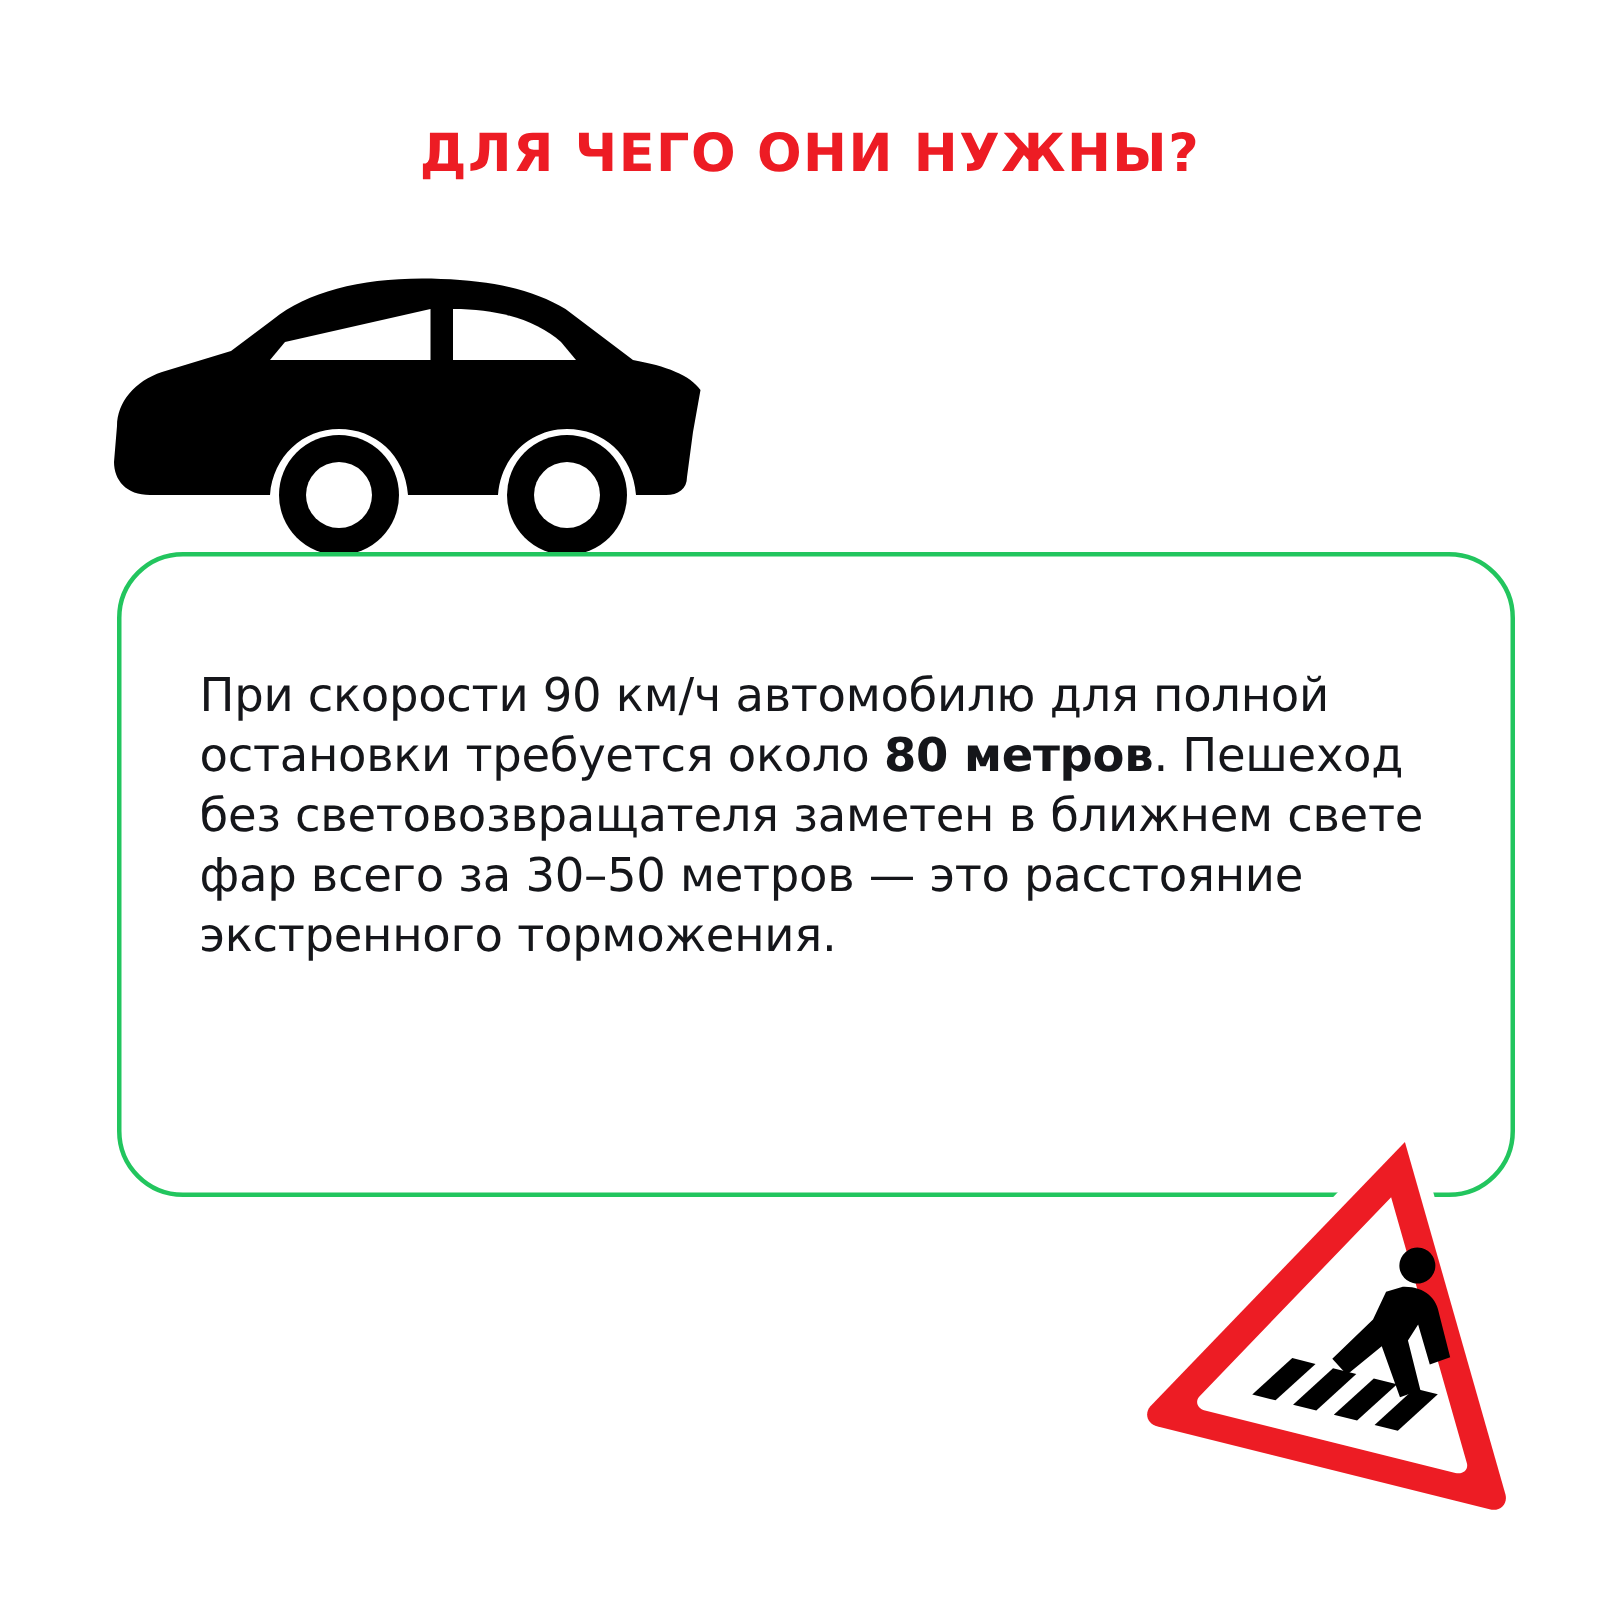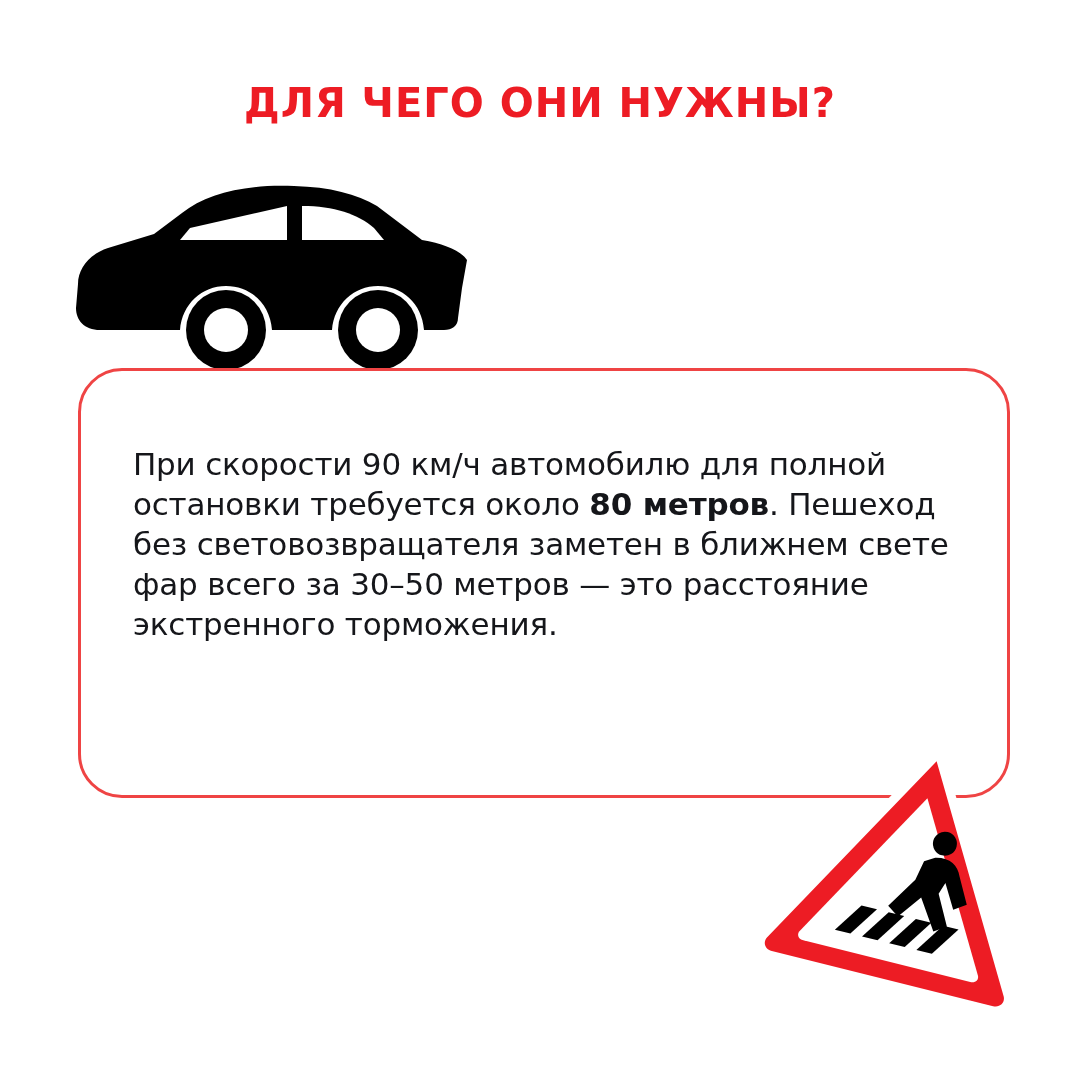--- a/index.html
+++ b/index.html
@@ -22,21 +22,21 @@
     height: 1080px;
   }
 
   
   .title {
     position: absolute;
     top: 74px;
     left: 0;
     width: 1080px;
     text-align: center;
-    font-size: 40px;
+    font-size: 35px;
     line-height: 58px;
     font-weight: 900;
     letter-spacing: 1px;
     color: #ED1C24;
     font-family: "DejaVu Sans", sans-serif;
     text-transform: uppercase;
   }
 
   
   .car-wrap {
@@ -48,21 +48,21 @@
   }
   .car-wrap svg { display: block; }
 
   
   .card {
     position: absolute;
     left: 78px;
     top: 368px;
     width: 932px;
     height: 430px;
-    border: 3px solid #ef4444;
+    border: 3px solid #22c55e;
     border-radius: 44px;
     box-sizing: border-box;
     background: #ffffff;
   }
 
   .card-inner {
     position: absolute;
     left: 52px;
     top: 42px;
     right: 40px;

